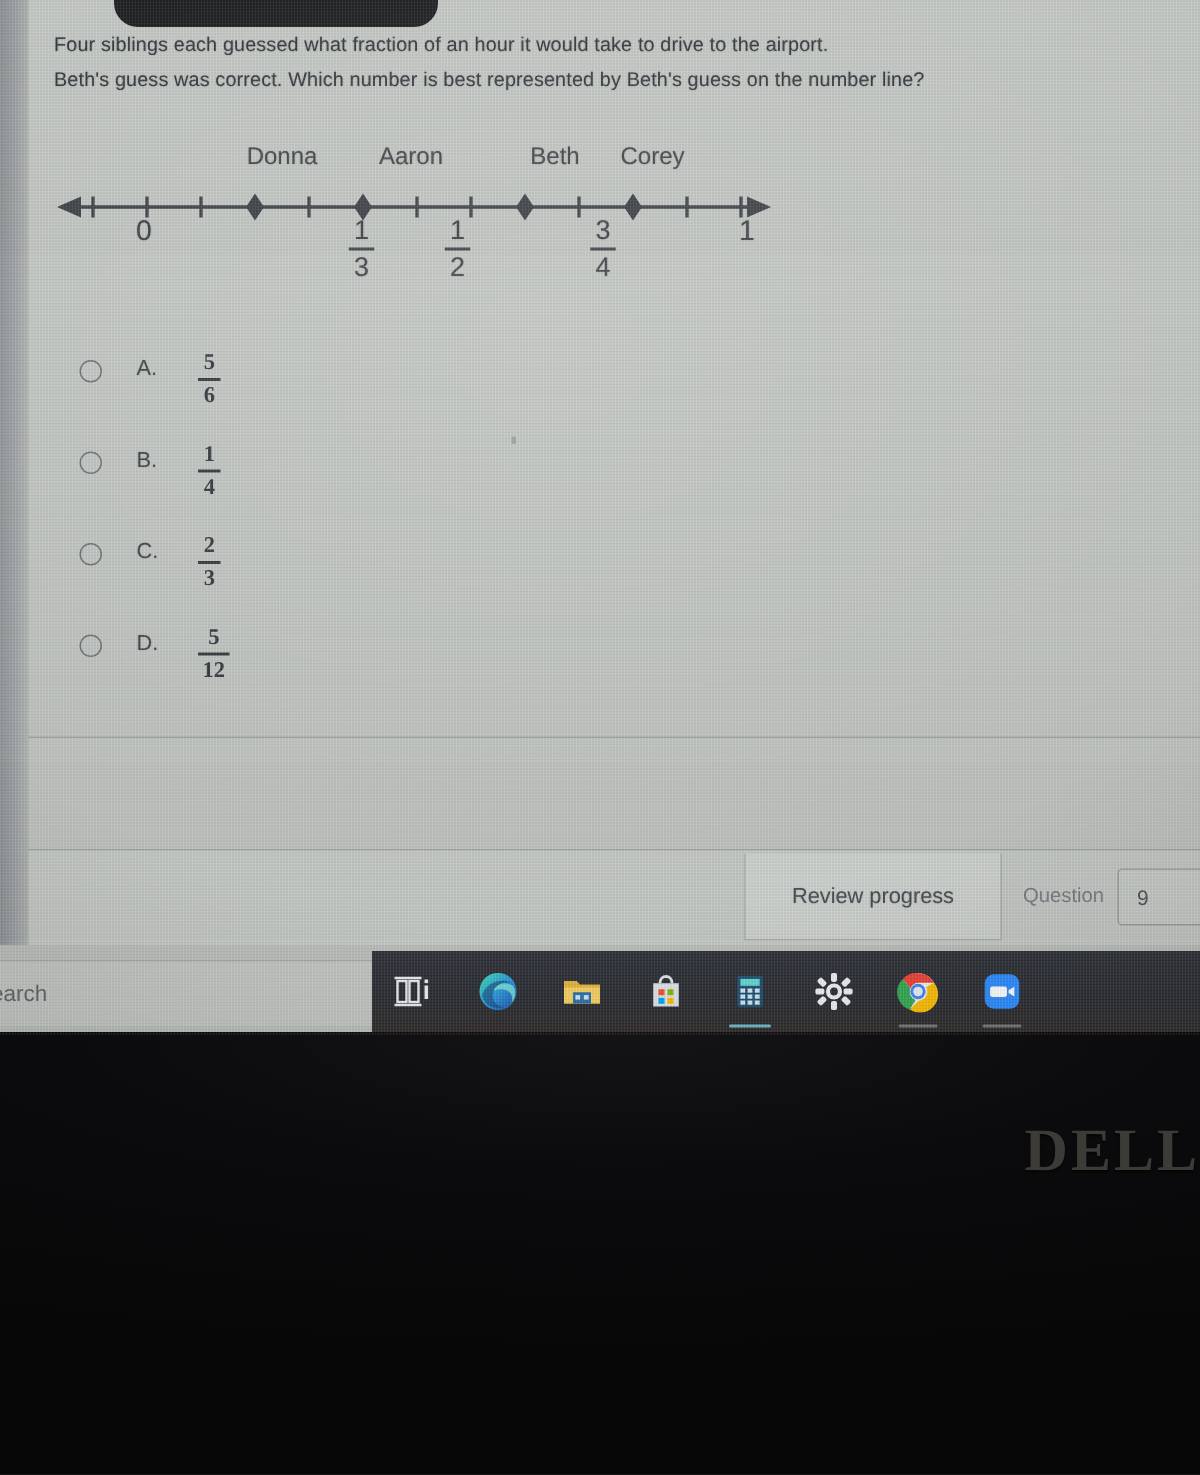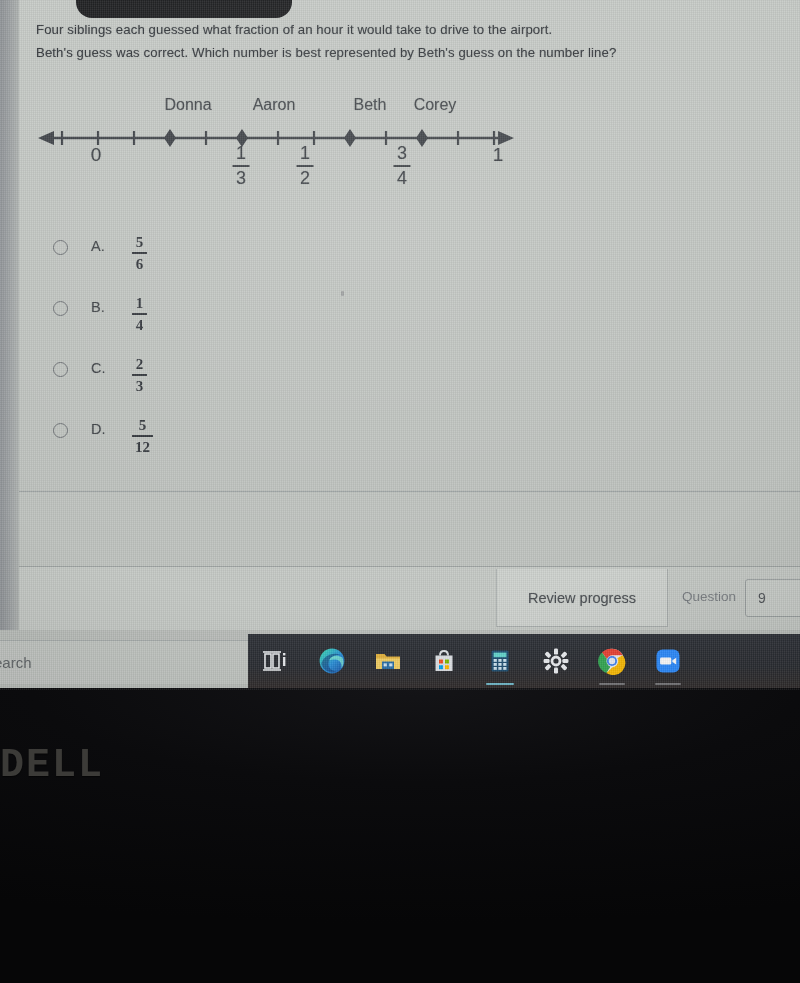--- a/index.html
+++ b/index.html
@@ -266,27 +266,27 @@
     background-image:
       radial-gradient(120% 80% at 52% 0%, #141417 0%, #0b0b0d 40%, #060607 100%);
   }
   #bezel-strip{
     position:absolute; left:248px; top:688px; width:552px; height:6px;
     background:linear-gradient(90deg,#1a1a1d 0%,#2a2220 55%,#3b2a22 100%);
     opacity:.9;
   }
   #dell{
     position:absolute;
-    left:0; right:0; top:55px;
-    text-align:left;
+    left:12px; right:0; top:55px;
+    text-align:right;
     color:#4a4945;
     font-size:40px;
     font-weight:bold;
     letter-spacing:2px;
-    font-family:Liberation Mono, monospace;
+    font-family:Liberation Serif, serif;
     opacity:.78;
     text-shadow:0 1px 1px rgba(0,0,0,.7);
   }
 </style>
 </head>
 <body>
 
 <div id="photo">
 
   <div id="screen">

